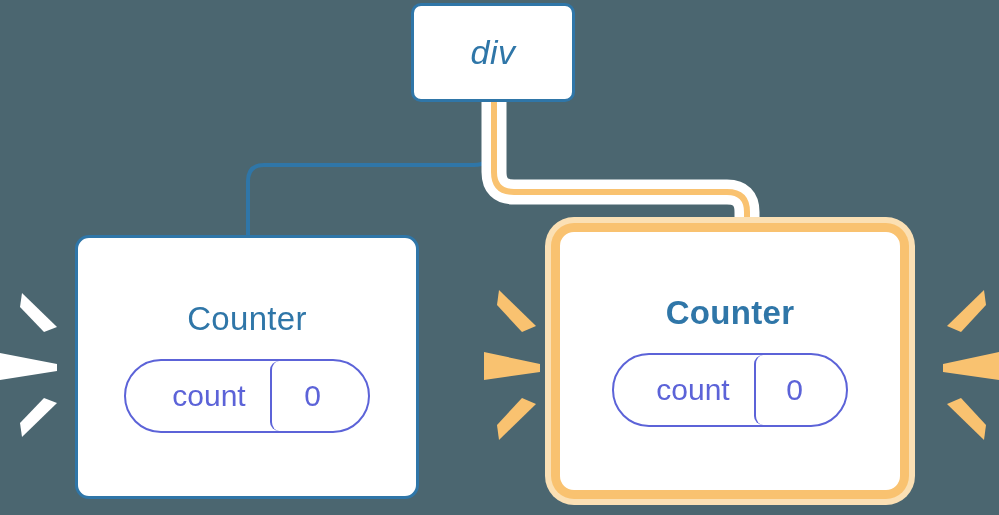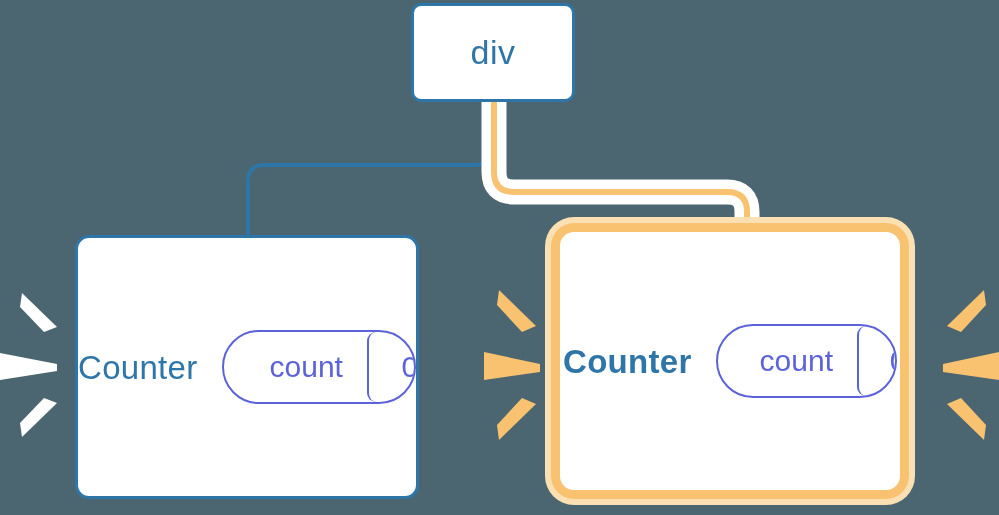--- a/index.html
+++ b/index.html
@@ -41,20 +41,21 @@
     box-sizing: border-box;
     display: flex;
     align-items: center;
     justify-content: center;
     z-index: 5;
   }
   .node-div-label {
     color: #2f76a8;
     font-size: 34px;
     letter-spacing: 0.5px;
+    font-style: italic;
   }
 
   
   .card {
     position: absolute;
     background: #ffffff;
     border-radius: 14px;
     box-sizing: border-box;
     z-index: 5;
   }
@@ -72,21 +73,21 @@
     height: 258px;
     border: 3px solid #ffffff;
     box-shadow:
       0 0 0 9px #f9c270,
       0 0 0 15px #fbe0b4;
   }
   .card-inner {
     width: 100%;
     height: 100%;
     display: flex;
-    flex-direction: row;
+    flex-direction: column;
     align-items: center;
     justify-content: center;
     gap: 24px;
   }
   .card-title {
     color: #2f76a8;
     font-size: 33px;
     letter-spacing: 0.3px;
     line-height: 1;
   }

